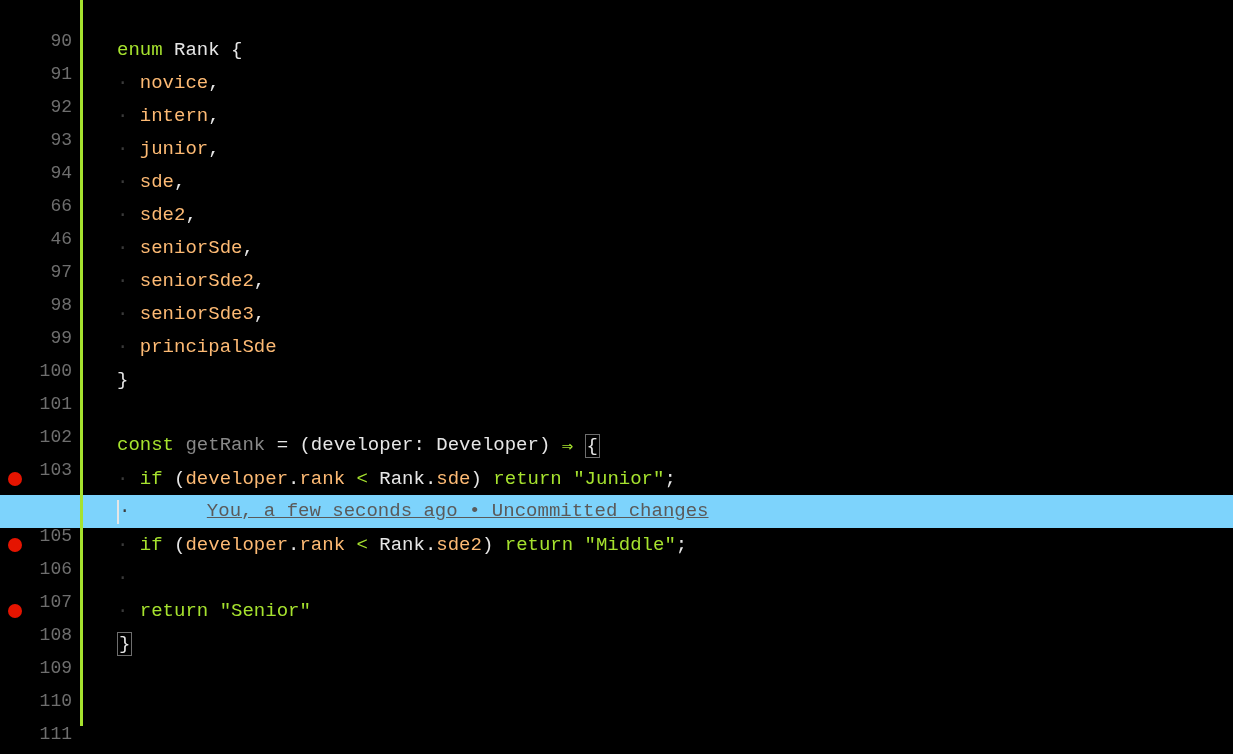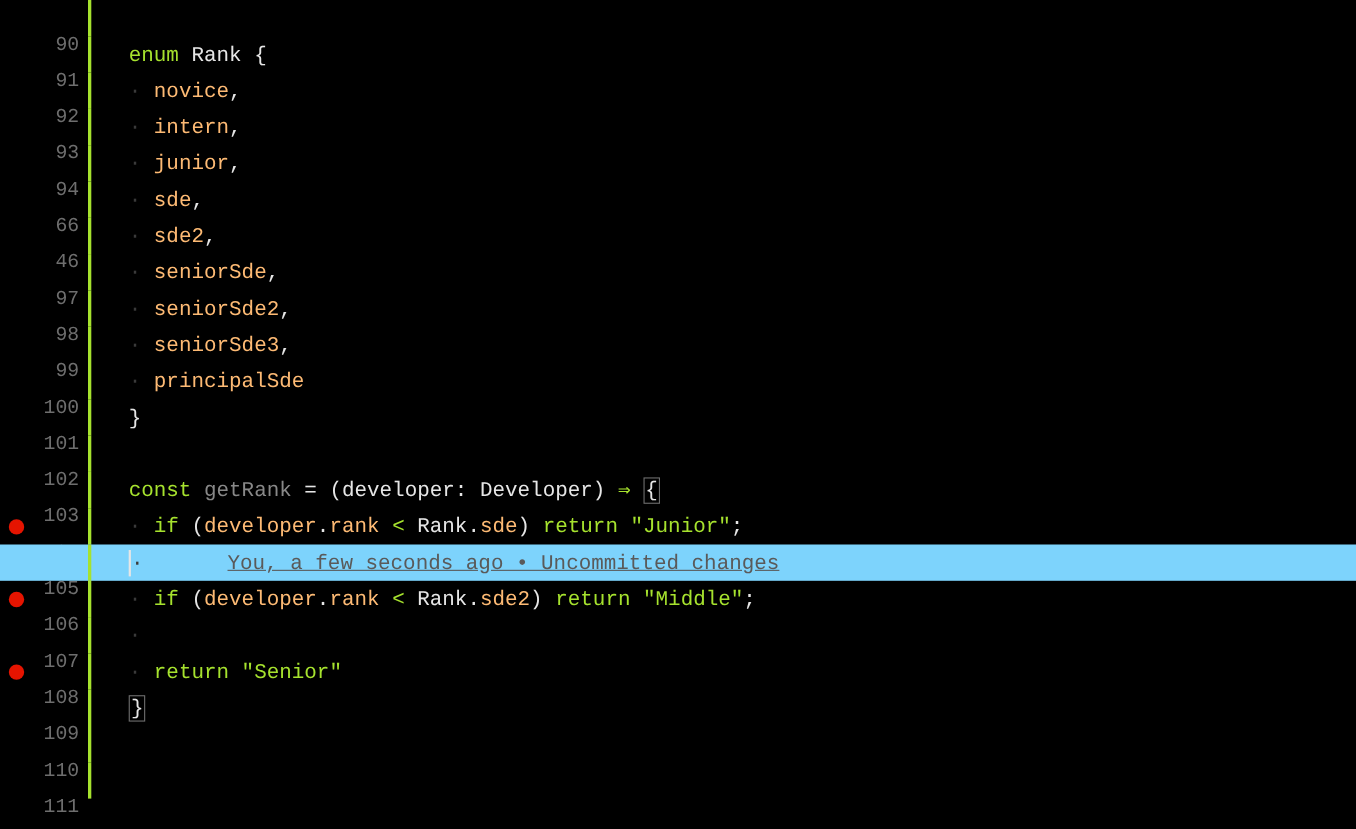--- a/index.html
+++ b/index.html
@@ -54,21 +54,20 @@
     background: #a6e22e;
     height: 100%;
     flex-shrink: 0;
     margin-right: 4px;
   }
   .content {
     padding-left: 30px;
     white-space: pre;
     color: #e6e6e6;
     display: flex;
-    align-items: center;
   }
   .guide {
     color: #3a3a3a;
   }
   .kw { color: #a6e22e; }
   .type { color: #e6e6e6; }
   .fn { color: #fdba74; }
   .punc { color: #e6e6e6; }
   .op { color: #a6e22e; }
   .str { color: #a6e22e; }

